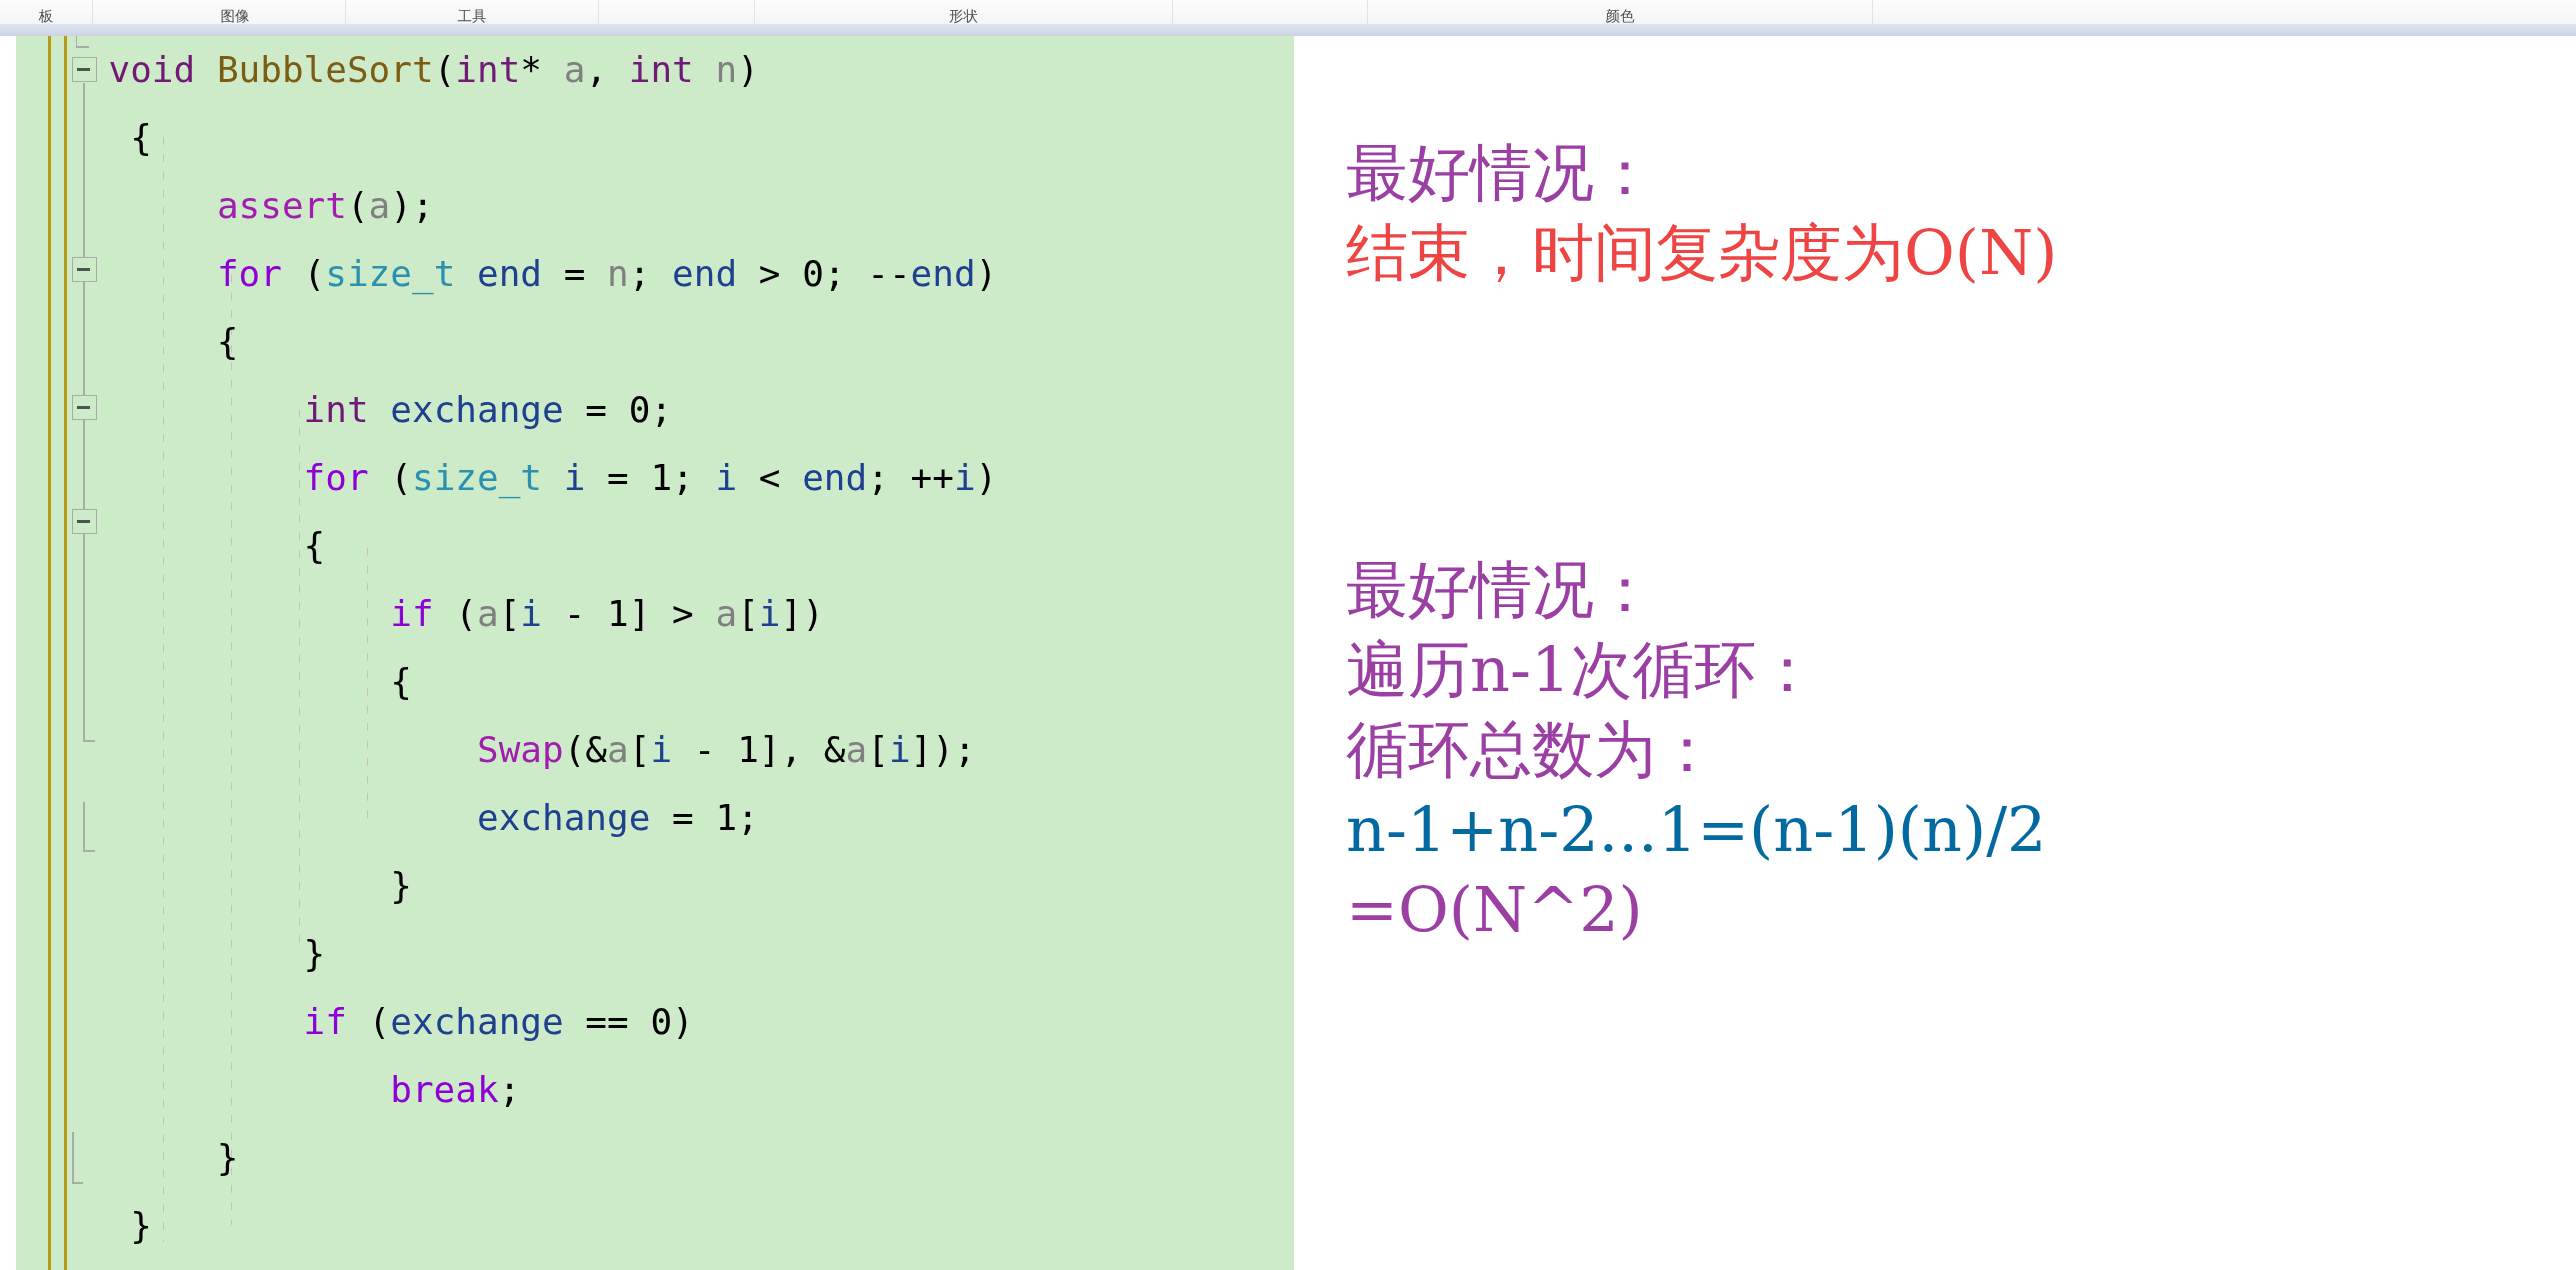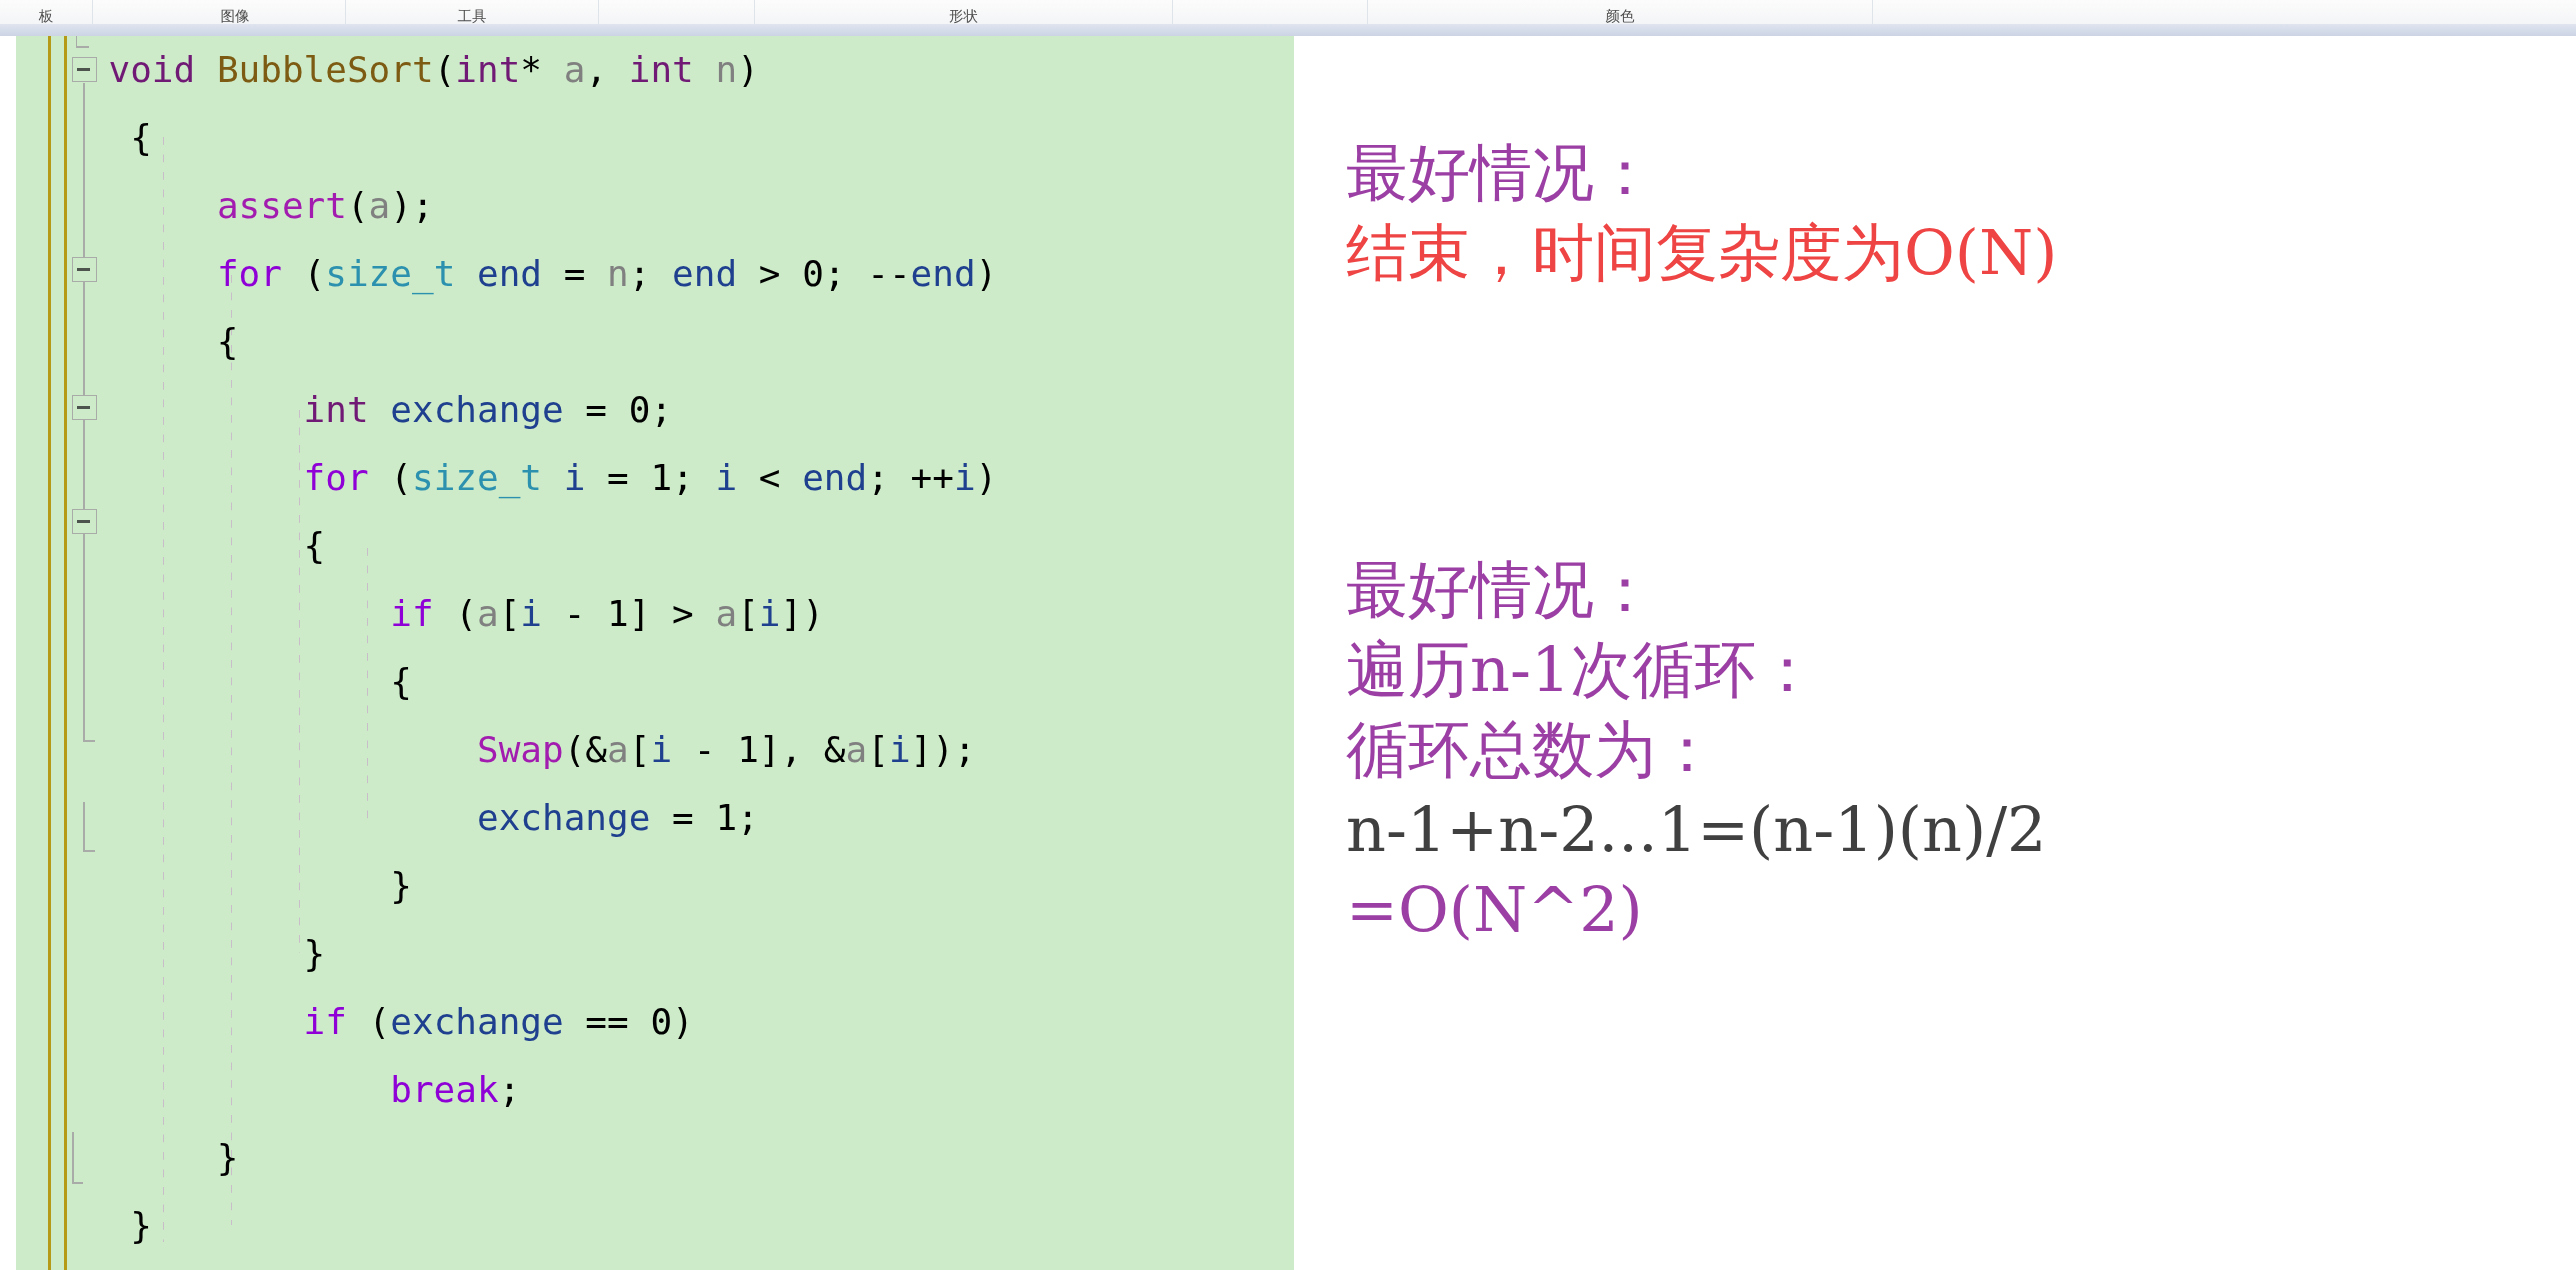--- a/index.html
+++ b/index.html
@@ -167,20 +167,20 @@
 
     <div class="notepane">
       <div class="nb1" id="note-best">
           <div class="note-line" style="color: rgb(156, 63, 165);">最好情况：</div>
           <div class="note-line" style="color: #ef4444;">结束，时间复杂度为O(N)</div>
         </div>
       <div class="nb2" id="note-worst">
           <div class="note-line" style="color: rgb(156, 63, 165);">最好情况：</div>
           <div class="note-line" style="color: rgb(156, 63, 165);">遍历n-1次循环：</div>
           <div class="note-line" style="color: rgb(156, 63, 165);">循环总数为：</div>
-          <div class="note-line" style="color: #404040;">n-1+n-2...1=(n-1)(n)/2</div>
+          <div class="note-line" style="color: #0369a1;">n-1+n-2...1=(n-1)(n)/2</div>
           <div class="note-line" style="color: rgb(156, 63, 165);">=O(N^2)</div>
         </div>
     </div>
 
   </div>
 </div>
 
 
 </body></html>

